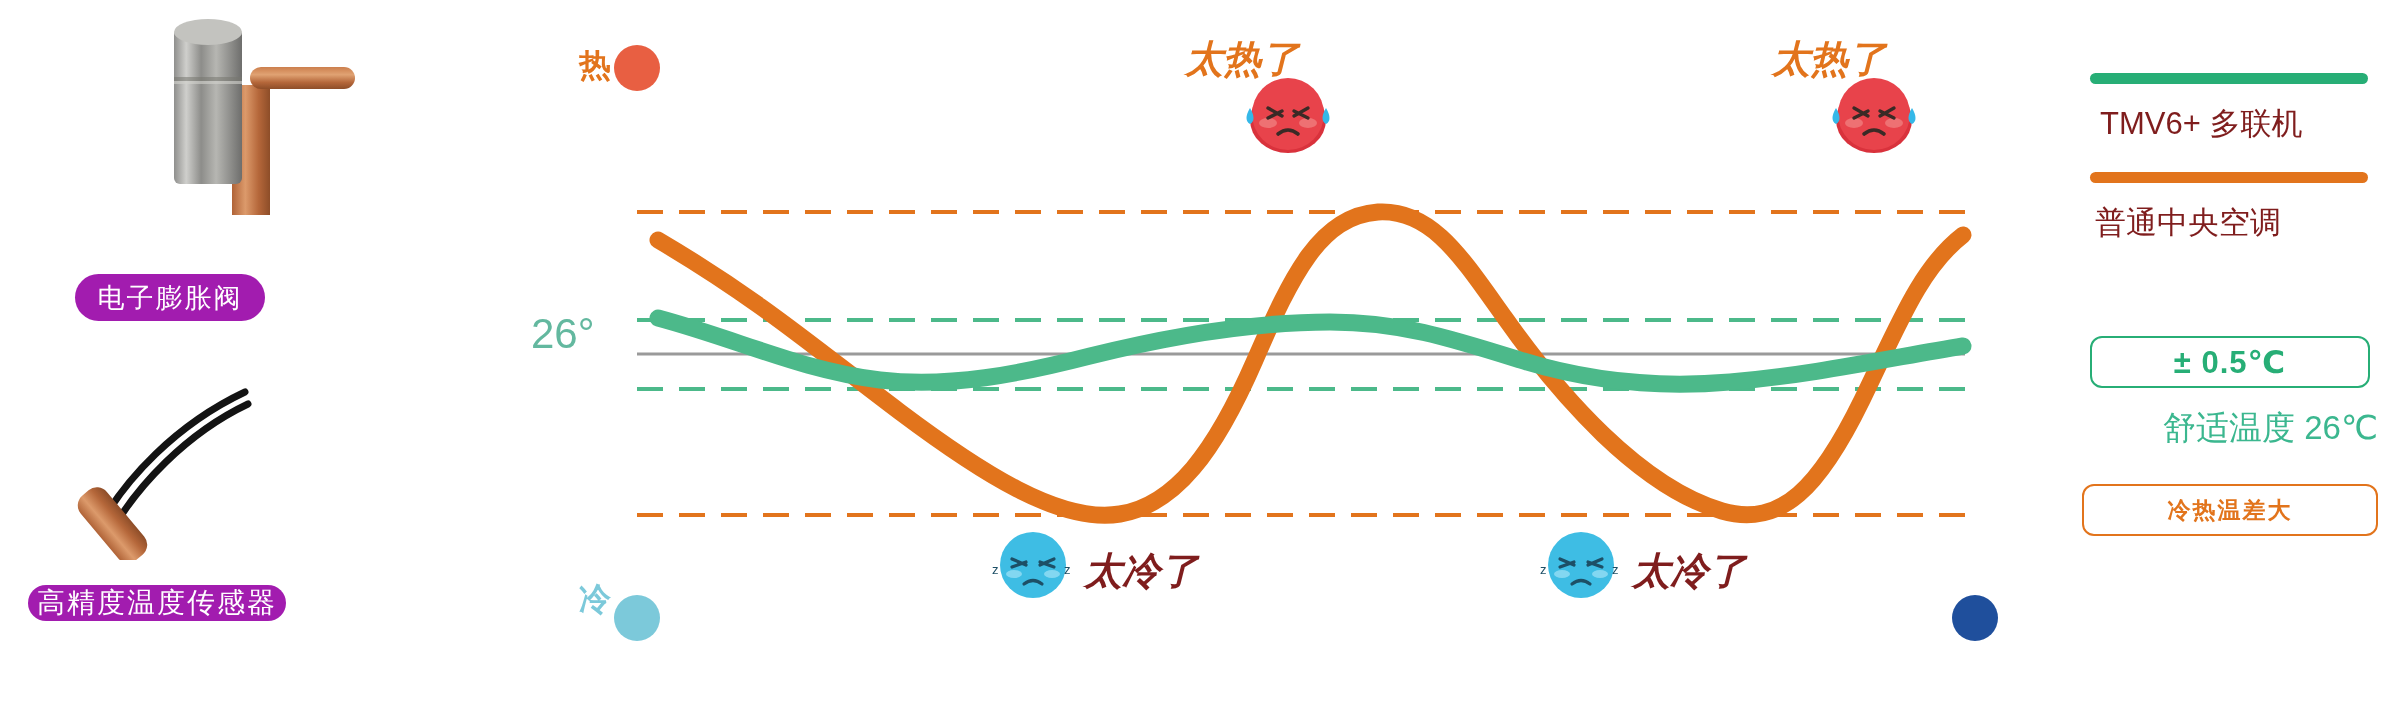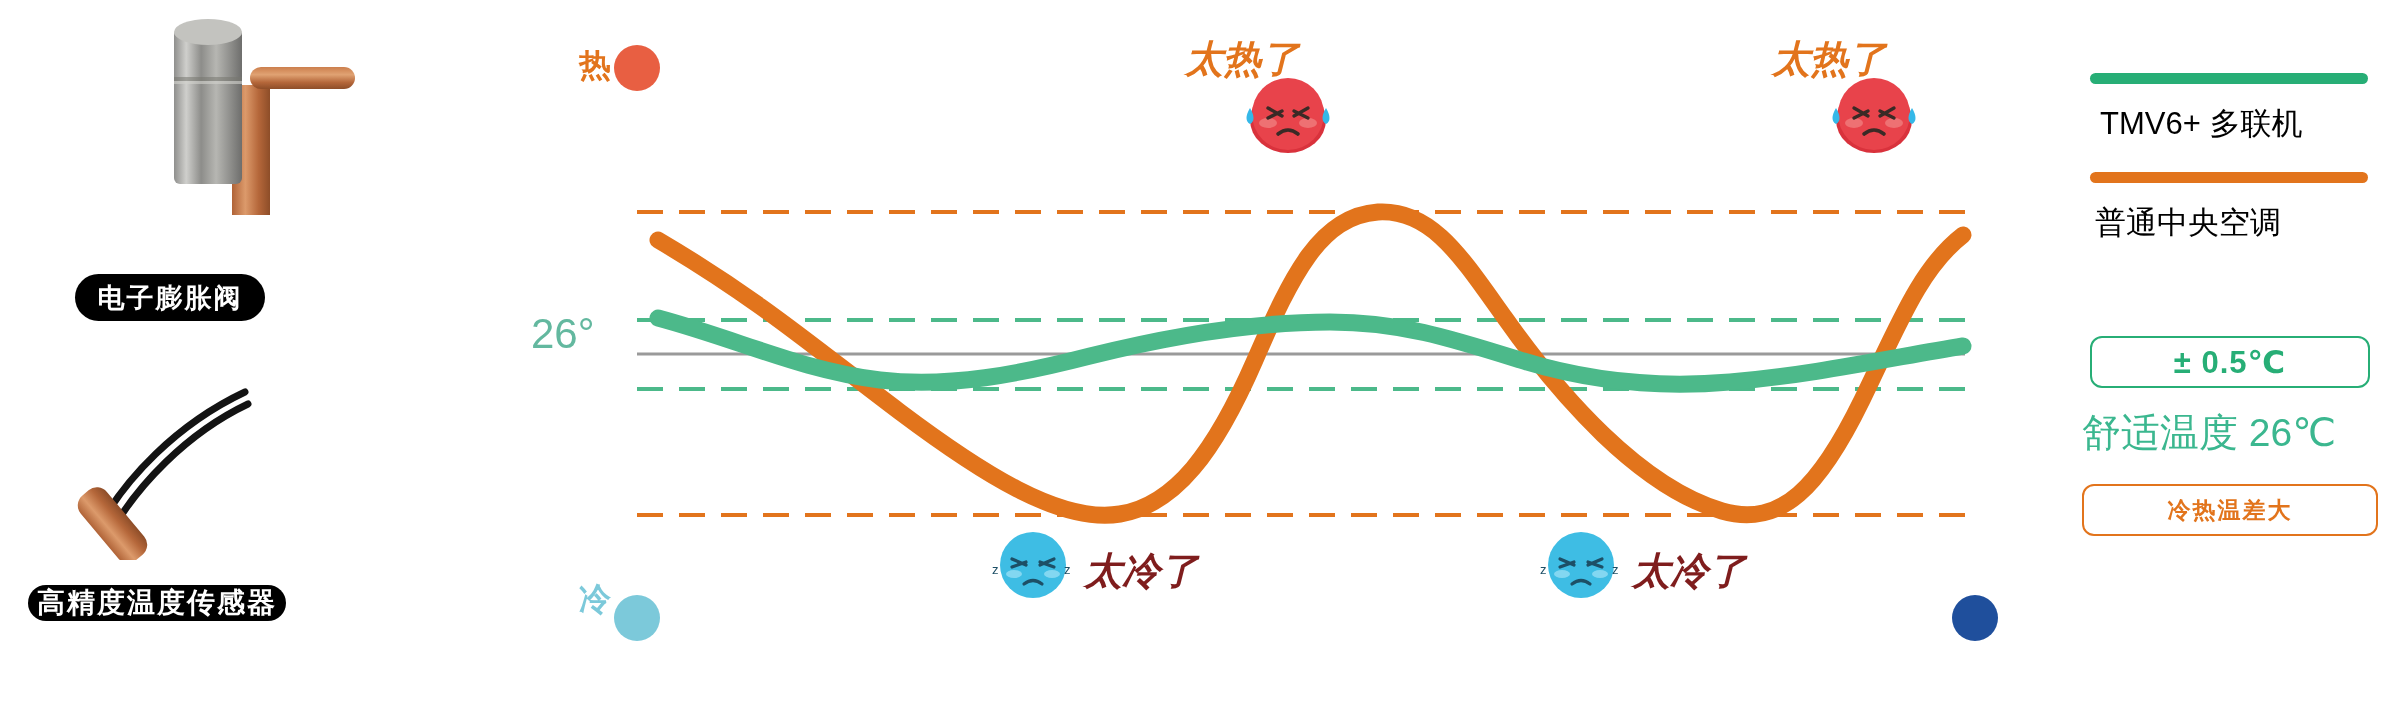--- a/index.html
+++ b/index.html
@@ -7,51 +7,51 @@
     width:2400px;height:718px;background:#ffffff;
     font-family:"Liberation Sans","DejaVu Sans",sans-serif;
     overflow:hidden;position:relative;
   }
   .stage{position:absolute;left:0;top:0;width:2400px;height:718px;}
 
   
   .prod-img{position:absolute;}
   .pill{
     position:absolute;display:flex;align-items:center;justify-content:center;
-    background:#000000;color:#ffffff;border-radius:999px;
-    font-weight:bold;letter-spacing:2px;white-space:nowrap;text-align:right;
+    background:#a21caf;color:#ffffff;border-radius:999px;
+    font-weight:normal;letter-spacing:2px;white-space:nowrap;text-align:right;
   }
   #pill-evl{left:75px;top:274px;width:190px;height:47px;font-size:27px;}
   #pill-sensor{left:28px;top:585px;width:258px;height:36px;font-size:28px;}
 
   
   .chart{position:absolute;left:0;top:0;width:2400px;height:718px;}
 
   .axis-label{position:absolute;font-weight:bold;white-space:nowrap;}
   #lbl-hot{left:579px;top:44px;font-size:32px;color:#e2741c;}
   #lbl-cold{left:579px;top:578px;font-size:32px;color:#7cc9da;}
   #lbl-26{left:531px;top:310px;font-size:42px;color:#63b89f;font-weight:normal;}
   #lbl-time{left:1780px;top:650px;font-size:34px;color:#2456a6;font-weight:bold;white-space:nowrap;}
   .bubble-txt{position:absolute;font-size:38px;font-weight:bold;white-space:nowrap;}
   .hot-txt{color:#e2741c;font-style:italic;}
   .cold-txt{color:#7f1d1d;font-style:italic;}
 
   
   .legend-bar{position:absolute;height:11px;border-radius:6px;}
-  .legend-txt{position:absolute;font-size:31px;color:#000000;white-space:nowrap;}
+  .legend-txt{position:absolute;font-size:31px;color:#7f1d1d;white-space:nowrap;}
   .badge{
     position:absolute;display:flex;align-items:center;justify-content:center;
     border-radius:12px;font-weight:bold;white-space:nowrap;background:#ffffff;
   }
   #badge-accuracy{left:2090px;top:336px;width:276px;height:48px;
     border:2px solid #27ae76;color:#27ae76;font-size:31px;letter-spacing:1px;}
   #badge-gap{left:2082px;top:484px;width:292px;height:48px;
     border:2px solid #e2741c;color:#e2741c;font-size:23px;letter-spacing:2px;}
-  #txt-comfort{position:absolute;left:2082px;top:406px;width:296px;text-align:left;
-    font-size:39px;color:#3bb78f;white-space:nowrap;}
+  #txt-comfort{position:absolute;left:2082px;top:406px;width:296px;text-align:right;
+    font-size:33px;color:#3bb78f;white-space:nowrap;}
 </style>
 </head>
 <body>
 
 <div class="stage">
 
   <div>
 
     <svg class="prod-img" style="left:130px;top:15px;" width="260" height="250" viewBox="0 0 260 250">
       <defs>

